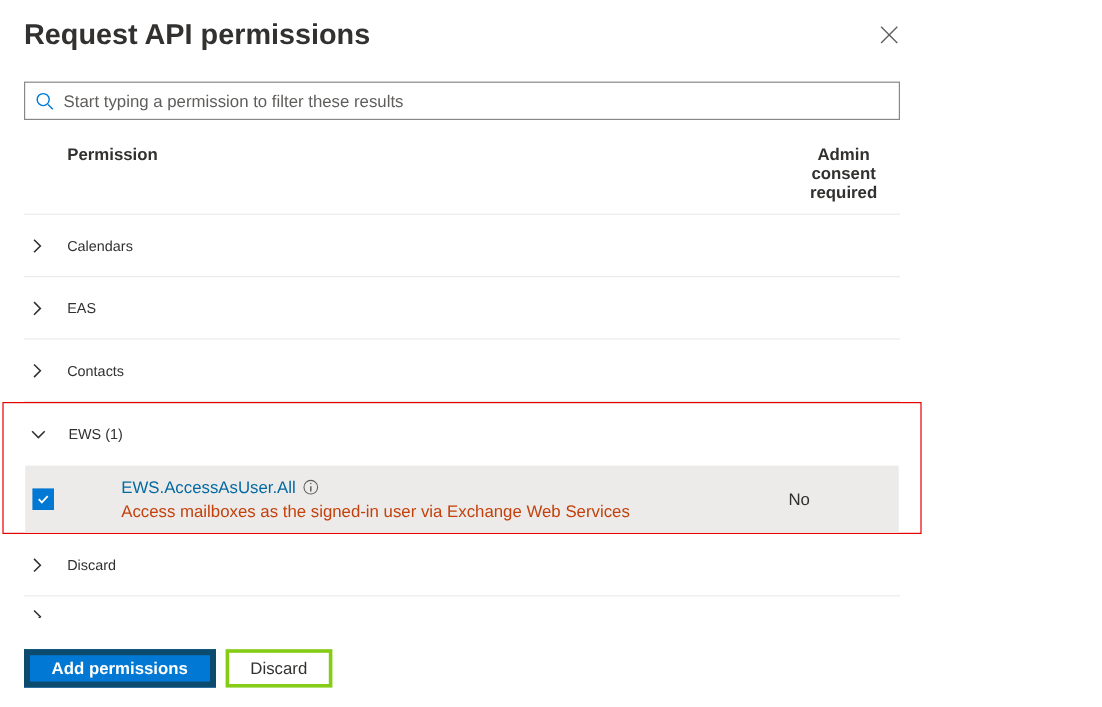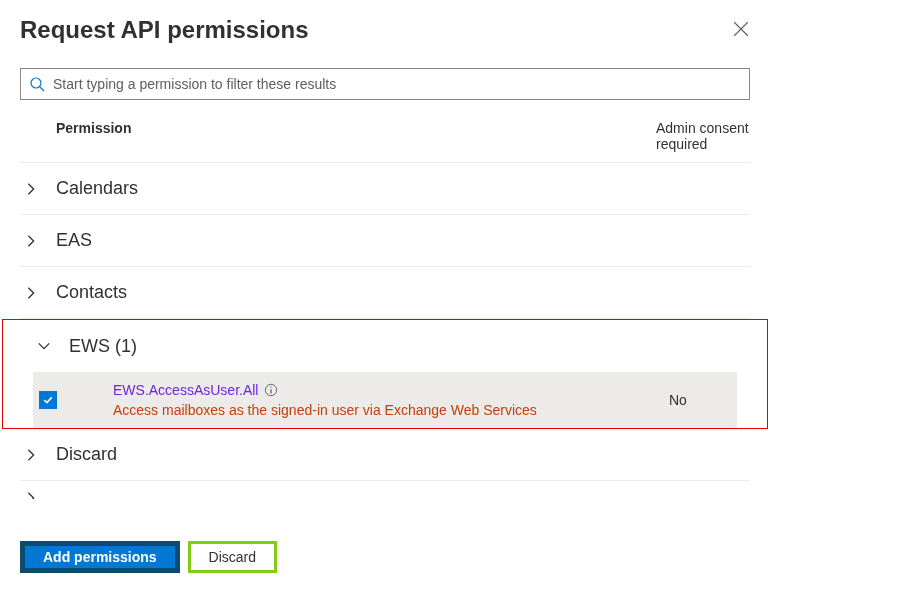--- a/index.html
+++ b/index.html
@@ -59,39 +59,39 @@
     color: #8b5cf6;
   }
   .search-input::placeholder { color: #605e5c; }
 
   .col-headers {
     display: flex;
     padding: 10px 0 10px 36px;
     border-bottom: 1px solid #edebe9;
   }
   .col-perm { flex: 0 0 600px; font-weight: 600; }
-  .col-admin { font-weight: 400; }
+  .col-admin { font-weight: 700; text-align: center; }
 
   .group-row {
     display: flex;
     align-items: center;
     height: 52px;
     border-bottom: 1px solid #edebe9;
     cursor: pointer;
     padding-left: 4px;
   }
   .chev-slot { width: 32px; display:flex; align-items:center; justify-content:flex-start; color:#323130; }
   .chev-slot svg { width: 14px; height: 14px; }
-  .group-label { font-size: 18px; }
+  .group-label { font-size: 12px; }
 
   .highlight-box {
     border: 1px solid #e60000;
     margin-left: -18px;
     margin-right: -18px;
-    padding: 0 30px;
+    padding: 0 18px;
   }
 
   .perm-row {
     display: flex;
     align-items: center;
     background: #edebe9;
     min-height: 56px;
     padding: 10px 0;
   }
   .chk-col { width: 36px; display:flex; align-items:center; padding-left:6px; }
@@ -104,21 +104,21 @@
   }
   .chk svg { width: 12px; height: 12px; }
   .perm-main {
     flex: 0 0 600px;
     padding-left: 44px;
     display:flex;
     flex-direction:column;
     gap:4px;
   }
   .perm-name-line { display:flex; align-items:center; gap:6px; }
-  .perm-name { font-size:14px; color:#6d28d9; }
+  .perm-name { font-size:14px; color:#0369a1; }
   .perm-desc { font-size:14px; color:#c2410c; }
   .info-ic { width:14px; height:14px; color:#605e5c; cursor:pointer; }
   .perm-admin { font-size:14px; color:#323130; }
 
   .footer {
     position: absolute;
     left: 20px;
     bottom: 16px;
     display:flex;
     gap:8px;

